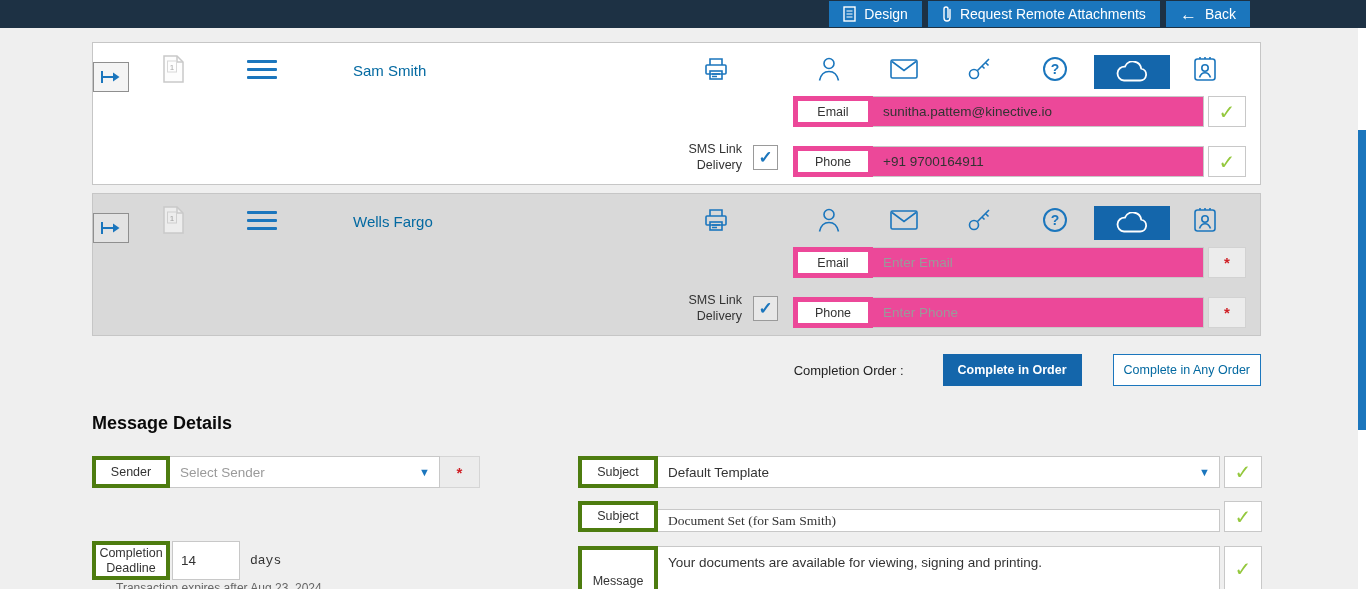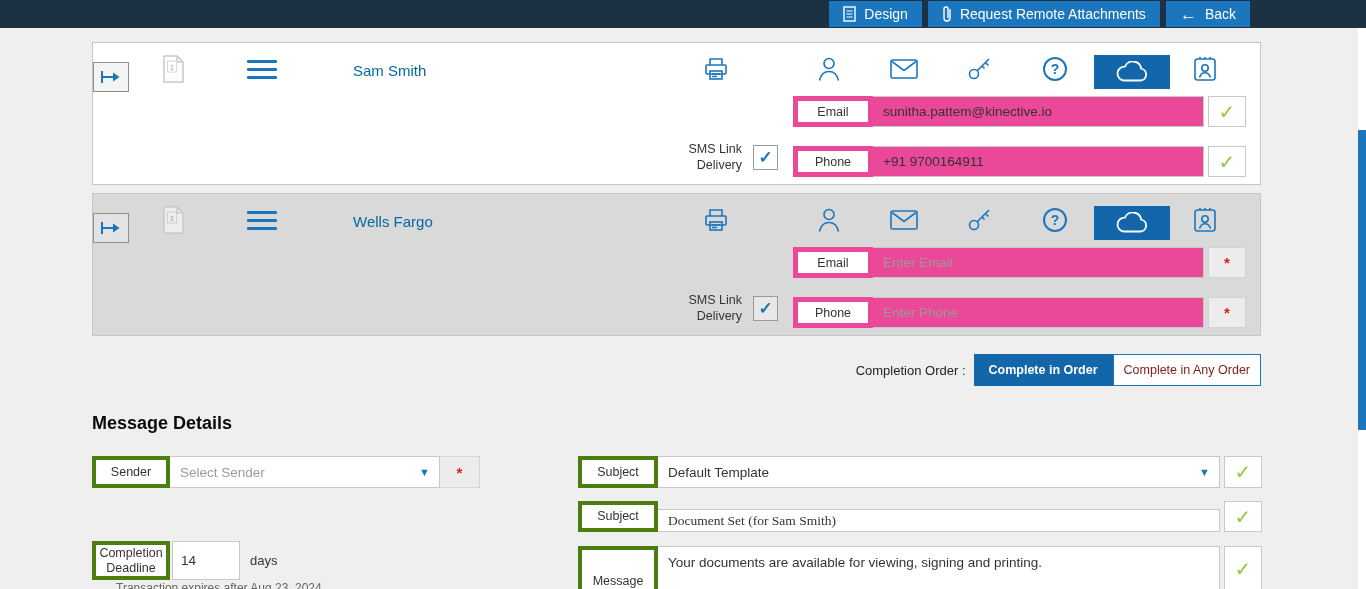--- a/index.html
+++ b/index.html
@@ -64,25 +64,25 @@
 
   .sms { position: absolute; left: 573px; top: 98px; width: 76px; text-align: right;
          font-size: 12.5px; line-height: 16px; color: #333; }
   .smsbox { position: absolute; left: 660px; top: 102px; width: 25px; height: 25px; background: #fff;
             border: 1px solid #9a9a9a; display: flex; align-items: center; justify-content: center; }
   .card2 .smsbox { background: #e8e8e8; }
   .cbk { color: #1b76bd; font-size: 17px; font-weight: bold; line-height: 1; }
 
   
   .orderbar { position: absolute; left: 92px; top: 354px; width: 1169px; height: 32px;
-              display: flex; justify-content: flex-end; align-items: center; }
+              display: flex; justify-content: flex-end; align-items: center; gap: 31px; }
   .orderlabel { font-size: 13px; color: #222; margin-right: 8px; }
   .obtn { height: 32px; font-size: 12.5px; }
   .obtn.sel   { background: #1466ab; color: #fff; border: 1px solid #1466ab; font-weight: 700; padding: 0 14px; }
-  .obtn.unsel { background: #fff; color: #7f1d1d; border: 1px solid #1b76bd; padding: 0 10px; }
+  .obtn.unsel { background: #fff; color: #0369a1; border: 1px solid #1b76bd; padding: 0 10px; }
 
   
   .mtitle { position: absolute; left: 92px; top: 413px; font-size: 18px; font-weight: 700; color: #0a0a0a; }
 
   .mrow { position: absolute; display: flex; align-items: stretch; }
   .mrow.sender   { left: 92px;  top: 456px; height: 32px; }
   .mrow.deadline { left: 92px;  top: 541px; height: 39px; }
   .mrow.template { left: 578px; top: 456px; height: 32px; }
   .mrow.subject  { left: 578px; top: 501px; height: 31px; border-radius: 7px; }
   .mrow.message  { left: 578px; top: 546px; height: 70px; }
@@ -101,21 +101,21 @@
   .cslot { width: 38px; margin-left: 4px; border: 1px solid #c8c8c8; background: #fff;
            display: flex; align-items: center; justify-content: center; }
   .mrow.message .cslot { align-items: flex-start; padding-top: 12px; }
 
   .mfin { border: 1px solid #c8c8c8; border-left: none; background: #fff; padding: 0 10px;
           font-size: 13.5px; color: #333; font-family: Liberation Serif, serif; margin-top: 8px; }
   .mtext { border: 1px solid #c8c8c8; border-left: none; background: #fff; padding: 7px 10px;
            font-size: 13.5px; color: #333; font-family: inherit; resize: none; line-height: 1.4; }
   .dinput { width: 68px; border: 1px solid #c8c8c8; background: #fff; padding: 0 8px;
             font-size: 13.5px; color: #333; font-family: inherit; margin-left: 2px; }
-  .days { margin-left: 10px; align-self: center; font-size: 13px; color: #333; }
+  .days { margin-left: 10px; align-self: center; font-size: 13px; color: #333; font-family: Liberation Mono, monospace; }
   .expnote { position: absolute; left: 116px; top: 581px; font-size: 12px; color: #666; white-space: nowrap; }
 
   svg { display: block; }
 </style>
 </head>
 <body>
 
 <div class="page">
 
   <header class="topbar">

